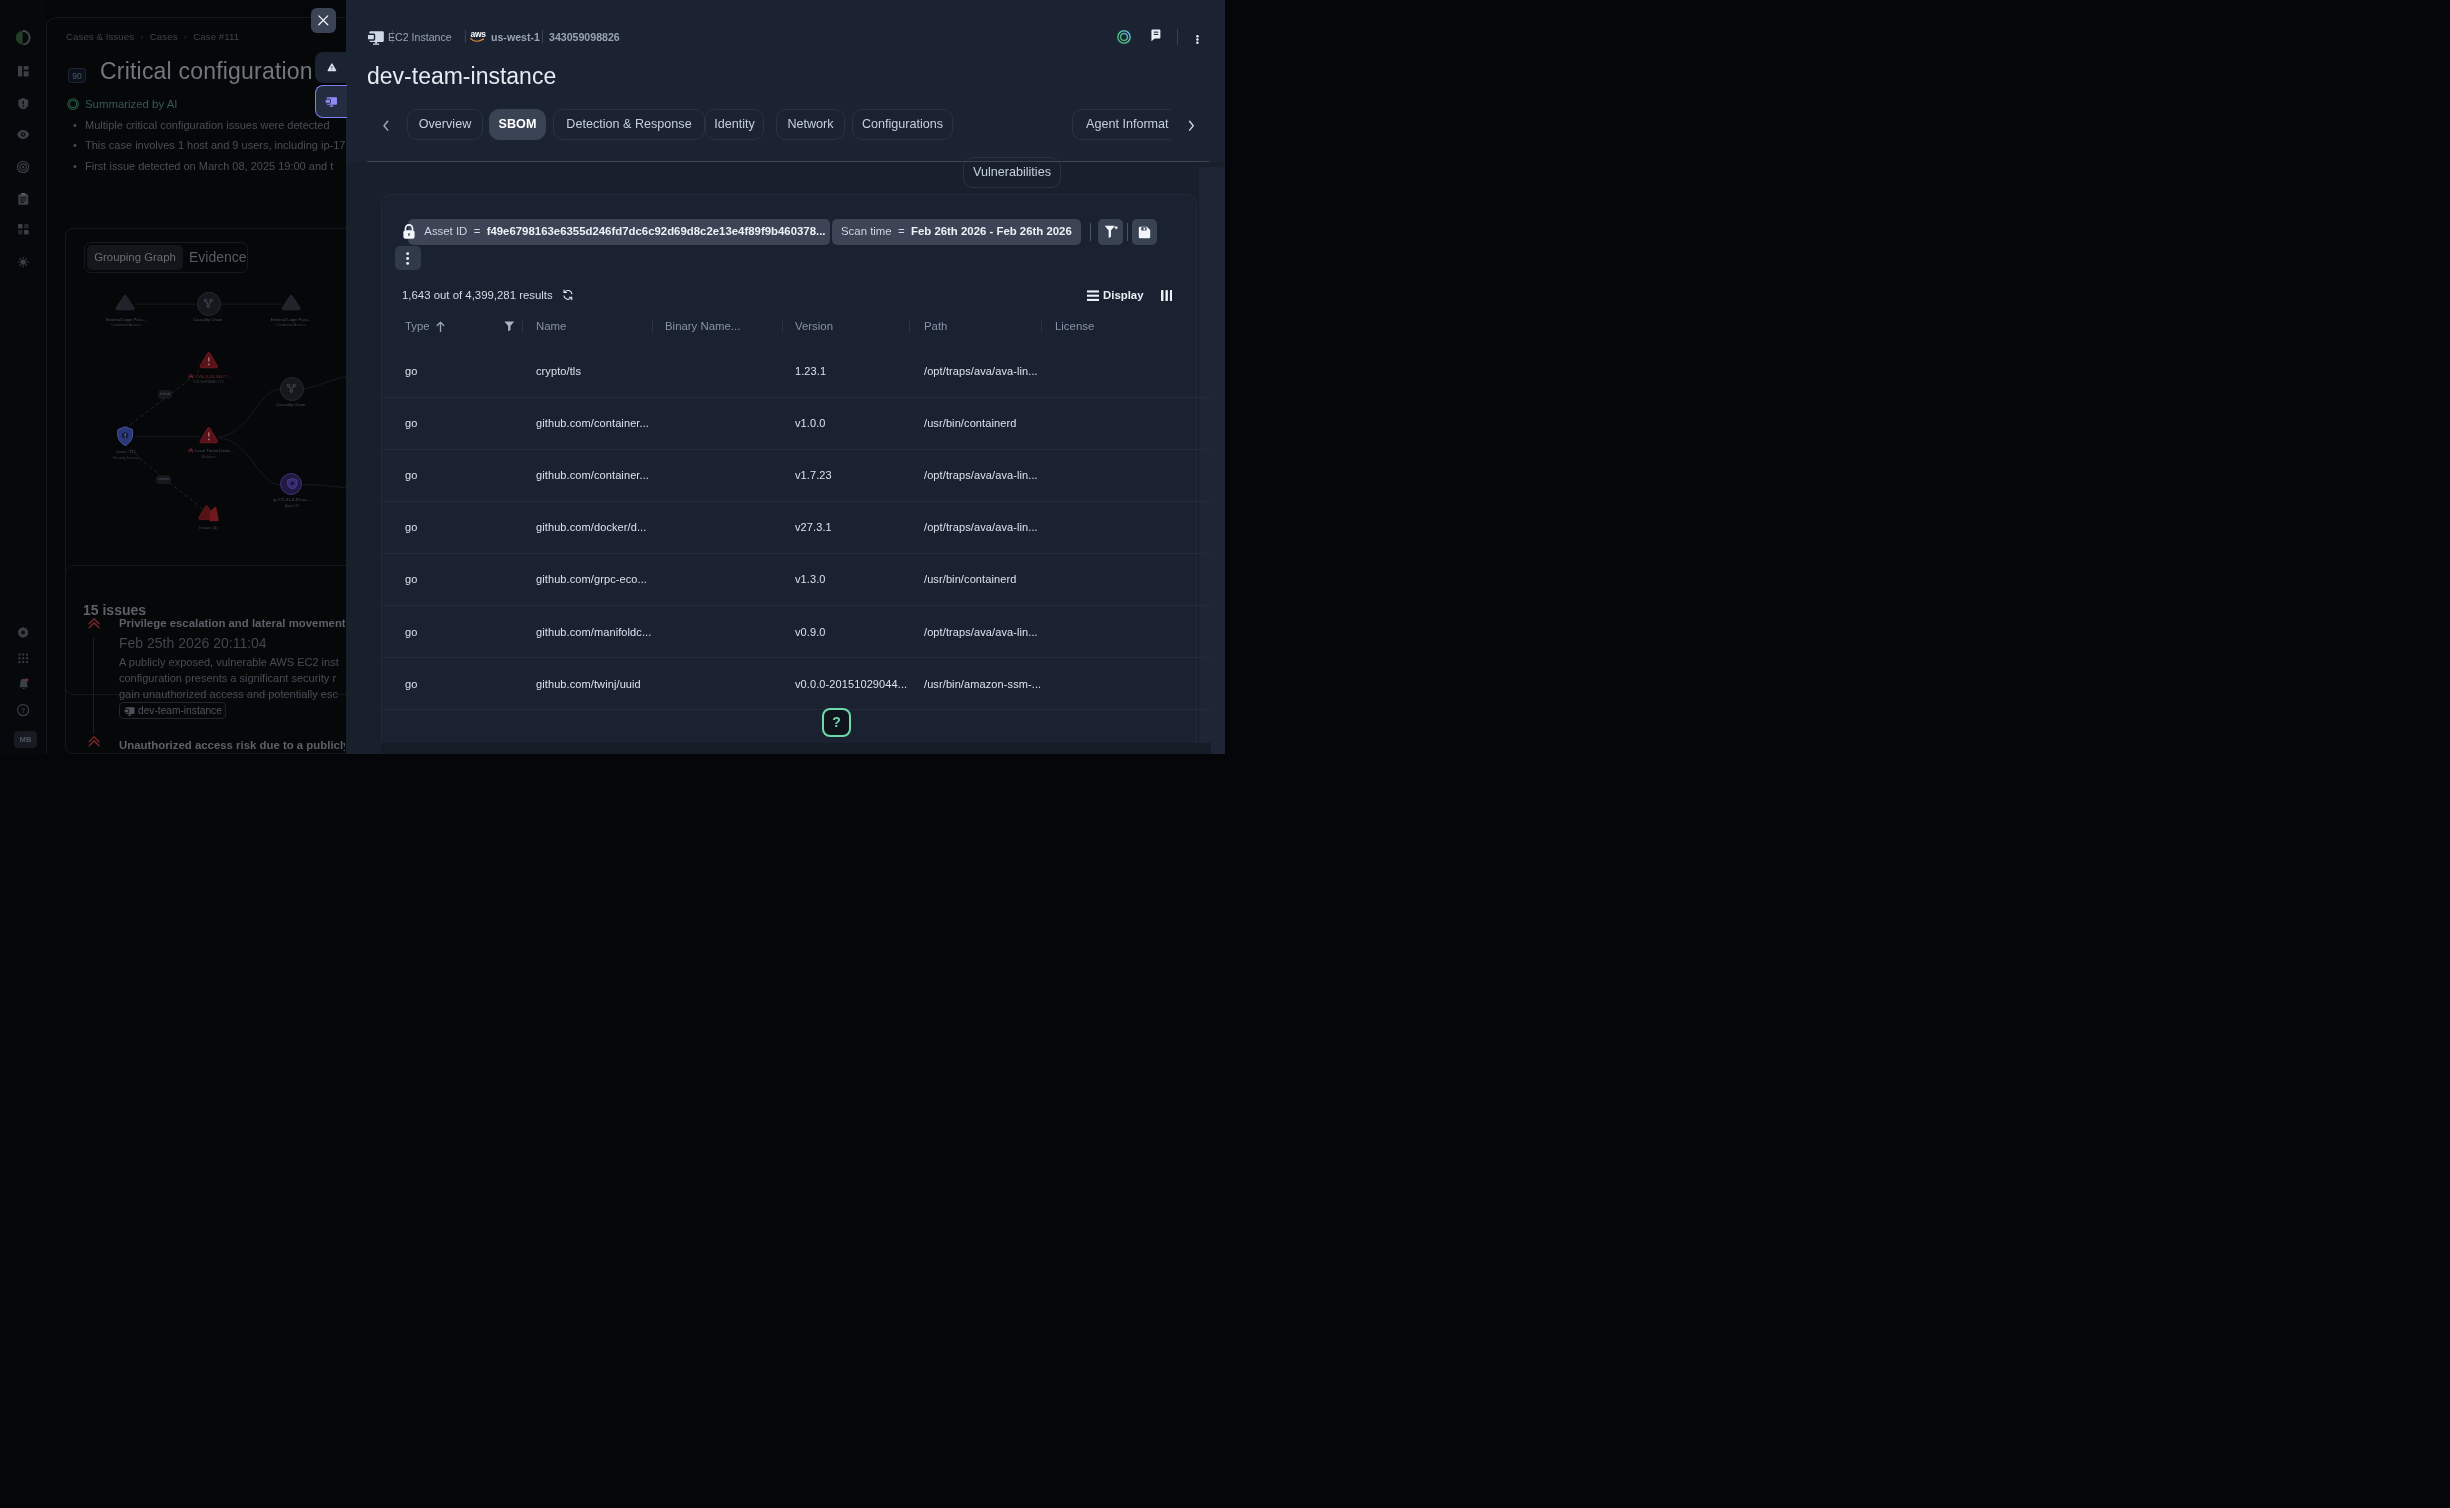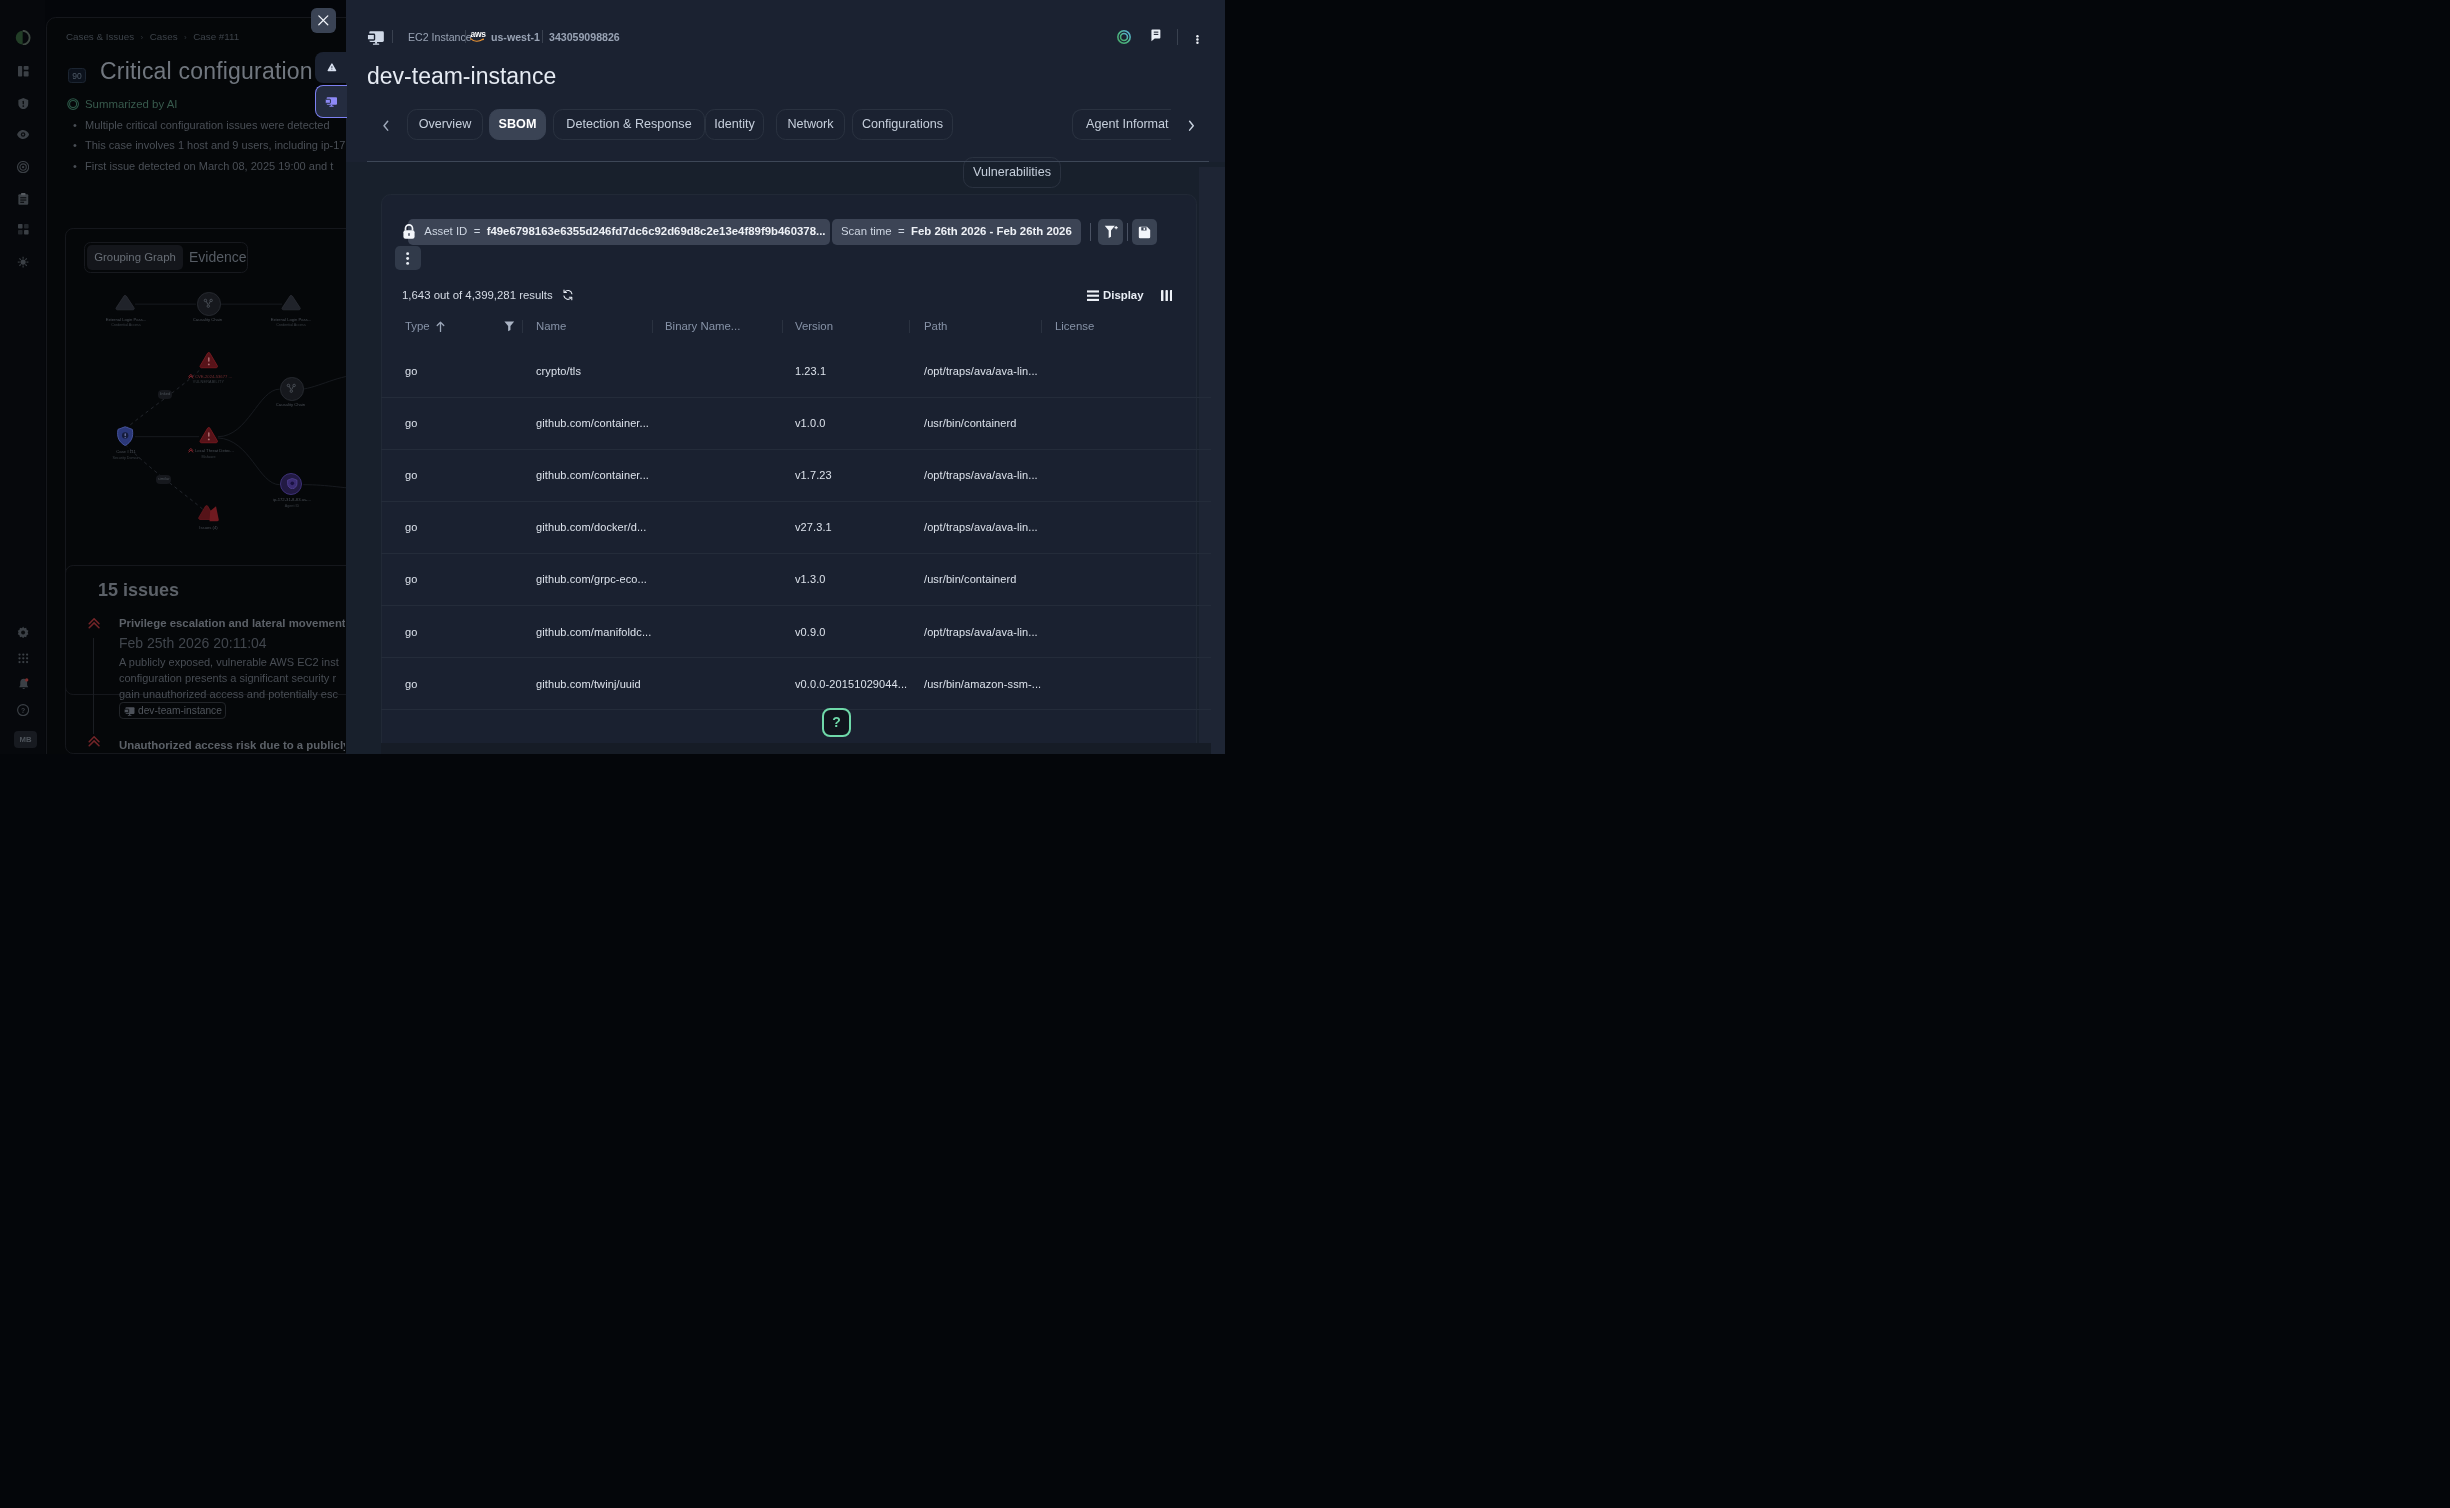--- a/index.html
+++ b/index.html
@@ -243,21 +243,21 @@
       <circle cx="2" cy="2" r="1.4"></circle>
       <circle cx="7" cy="2" r="1.4"></circle>
       <circle cx="2" cy="7.5" r="1.4"></circle>
       <circle cx="7" cy="7.5" r="1.4"></circle>
       <circle cx="2" cy="13" r="1.4"></circle>
       <circle cx="7" cy="13" r="1.4"></circle>
     </g>
   </svg>
 
 <div class="abs" style="left:65px; top:565px; width:309px; height:189px; border:0.8px solid #15171c; border-radius:8.1px;"></div>
-<div class="abs" style="left:83px; top:580px; font-size:18px; font-weight:700; color:#5c6168;margin-left:15px;">15 issues</div>
+<div class="abs" style="left:83px; top:602px; font-size:14px; font-weight:700; color:#5c6168;">15 issues</div>
 <svg class="abs" style="left:88px; top:618px;" width="12.2" height="10.6" viewBox="0 0 15 13">
     <path d="M1.5 12 L7.5 6 L13.5 12" stroke="#722528" stroke-width="1.9" fill="none" stroke-linecap="round"></path>
     <path d="M1.5 7 L7.5 1 L13.5 7" stroke="#722528" stroke-width="1.9" fill="none" stroke-linecap="round"></path>
   </svg>
 <div class="abs" style="left:93px; top:638px; width:0.8px; height:96px; background:#1b1e23;"></div>
 <div class="abs" style="left:119px; top:617px; font-size:11.4px; font-weight:700; color:#5c6168; width:226px; white-space:nowrap; overflow:hidden;">Privilege escalation and lateral movement ris</div>
 <div class="abs" style="left:119px; top:635px; font-size:14px; color:#41464d;">Feb 25th 2026 20:11:04</div>
 <div class="dimtext abs" style="left:119px; top:654px; width:228px; line-height:16px; white-space:normal; color:#484d54;">A publicly exposed, vulnerable AWS EC2 inst configuration presents a significant security r gain unauthorized access and potentially esc</div>
 <div class="abs" style="left:119px; top:702px; width:107px; height:16.7px; border:0.8px solid #222529; border-radius:4.1px;">
   <svg width="10.6" height="9" viewBox="0 0 21 17" style="position:absolute; left:4.1px; top:3.7px;">
@@ -281,21 +281,21 @@
 
 <div class="abs" style="left:367px; top:31px;">
   <svg width="17" height="14" viewBox="0 0 21 17">
     <rect x="2.8" y="0.3" width="18" height="13" rx="1.6" fill="#cfd8e6"></rect>
     <rect x="0.3" y="3.9" width="9" height="7" rx="0.8" fill="#cfd8e6" stroke="#1b2231" stroke-width="1.7"></rect>
     <rect x="10" y="13.3" width="2.4" height="2.2" fill="#cfd8e6"></rect>
     <rect x="7.3" y="15.2" width="7.8" height="1.7" rx="0.8" fill="#cfd8e6"></rect>
   </svg>
 </div>
 <div class="vsep abs" style="left:392px; top:30px; height:13.4px;"></div>
-<div class="hdrtxt abs" style="left:408px; top:31px;">EC2 Instance</div>
+<div class="hdrtxt abs" style="left:388px; top:31px;">EC2 Instance</div>
 <div class="vsep abs" style="left:465px; top:30px; height:13.4px;"></div>
 <div class="abs" style="left:470px; top:28.5px; width:16.3px; height:14.6px;">
   <div style="color:#fdfdfe; font-size:8.5px; font-weight:700; letter-spacing:-0.2px; text-align:center;">aws</div>
   <svg width="14.6" height="4.9" viewBox="0 0 18 6" style="position:absolute; left:0.4px; top:9px;">
     <path d="M0.8 0.8 C 5 4.8, 11 4.8, 15.8 1.6" stroke="#ec9434" stroke-width="1.5" fill="none" stroke-linecap="round"></path>
     <path d="M16.4 0 L17.4 2.6 L14.6 2.8 Z" fill="#ec9434"></path>
   </svg>
 </div>
 <div class="hdrtxt abs" style="left:491px; top:31px; font-weight:600;">us-west-1</div>
 <div class="vsep abs" style="left:542px; top:30px; height:13.4px;"></div>

